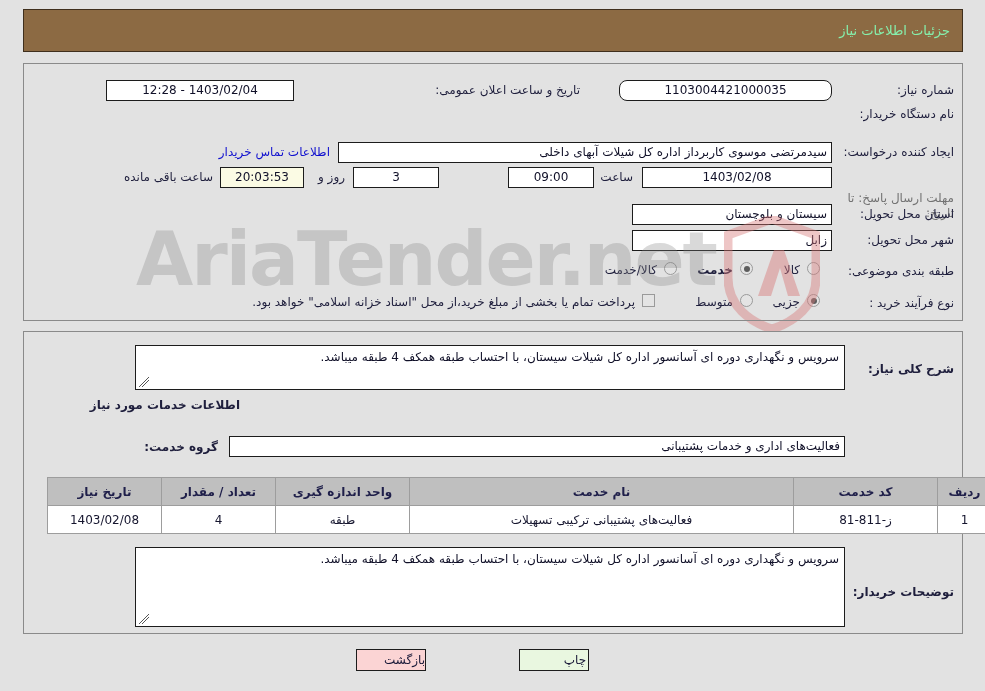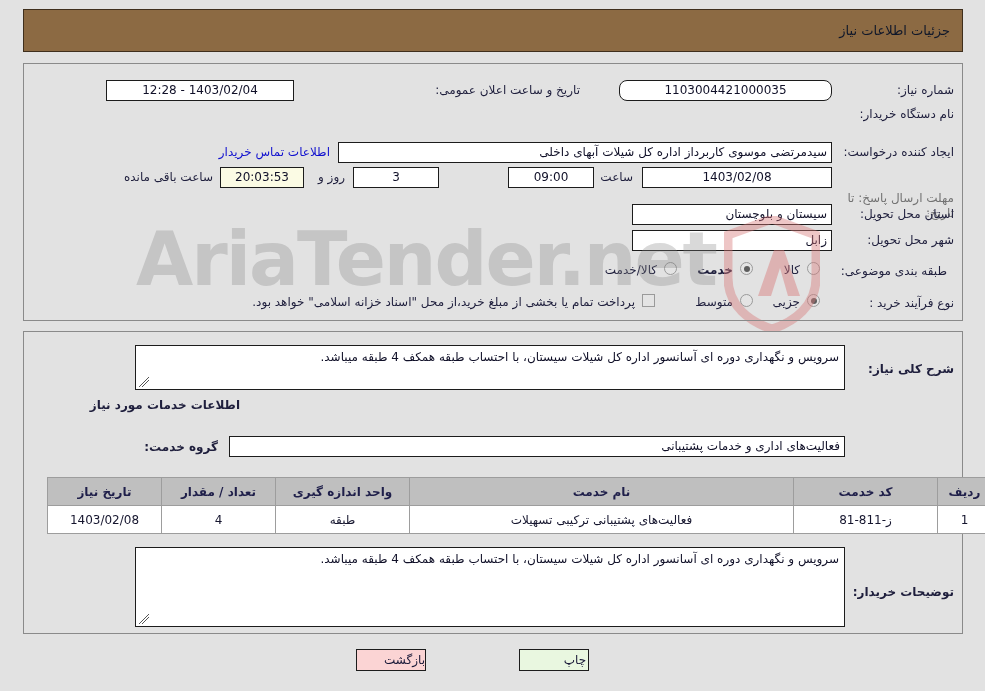--- a/index.html
+++ b/index.html
@@ -64,21 +64,21 @@
     height: 43px;
     background: #8c6a43;
     border: 1px solid #3f2f1d;
     box-sizing: border-box;
     z-index: 10;
   }
   .header-title {
     position: absolute;
     right: 12px;
     top: 13px;
-    color: #0f172a;
+    color: #86efac;
     font-size: 13px;
     line-height: 16px;
   }
 
   
   .panel {
     position: absolute;
     background: transparent;
     border: 1px solid #8a8a8a;
     box-sizing: border-box;
@@ -288,21 +288,21 @@
   <div class="lbl" style="right:640px; top:170px;">روز و</div>
   <div class="fld center ivory" style="right:681px; top:167px; width:84px;">20:03:53</div>
   <div class="lbl" style="right:772px; top:170px;">ساعت باقی مانده</div>
 
   <div class="lbl" style="right:31px; top:207px; width:125px;">استان محل تحویل:</div>
   <div class="fld right" style="right:153px; top:204px; width:200px;">سیستان و بلوچستان</div>
 
   <div class="lbl" style="right:31px; top:233px; width:125px;">شهر محل تحویل:</div>
   <div class="fld right" style="right:153px; top:230px; width:200px;">زابل</div>
 
-  <div class="lbl" style="right:38px; top:264px; width:130px;">طبقه بندی موضوعی:</div>
+  <div class="lbl" style="right:19px; top:264px; width:130px;text-align:center;">طبقه بندی موضوعی:</div>
 
   <div class="radio" style="right:165px; top:262px;"></div>
   <div class="lbl" style="right:185px; top:263px;">کالا</div>
 
   <div class="radio on" style="right:232px; top:262px;"></div>
   <div class="lbl" style="right:252px; top:263px;font-weight:bold;">خدمت</div>
 
   <div class="radio" style="right:308px; top:262px;"></div>
   <div class="lbl" style="right:328px; top:263px;">کالا/خدمت</div>
 

